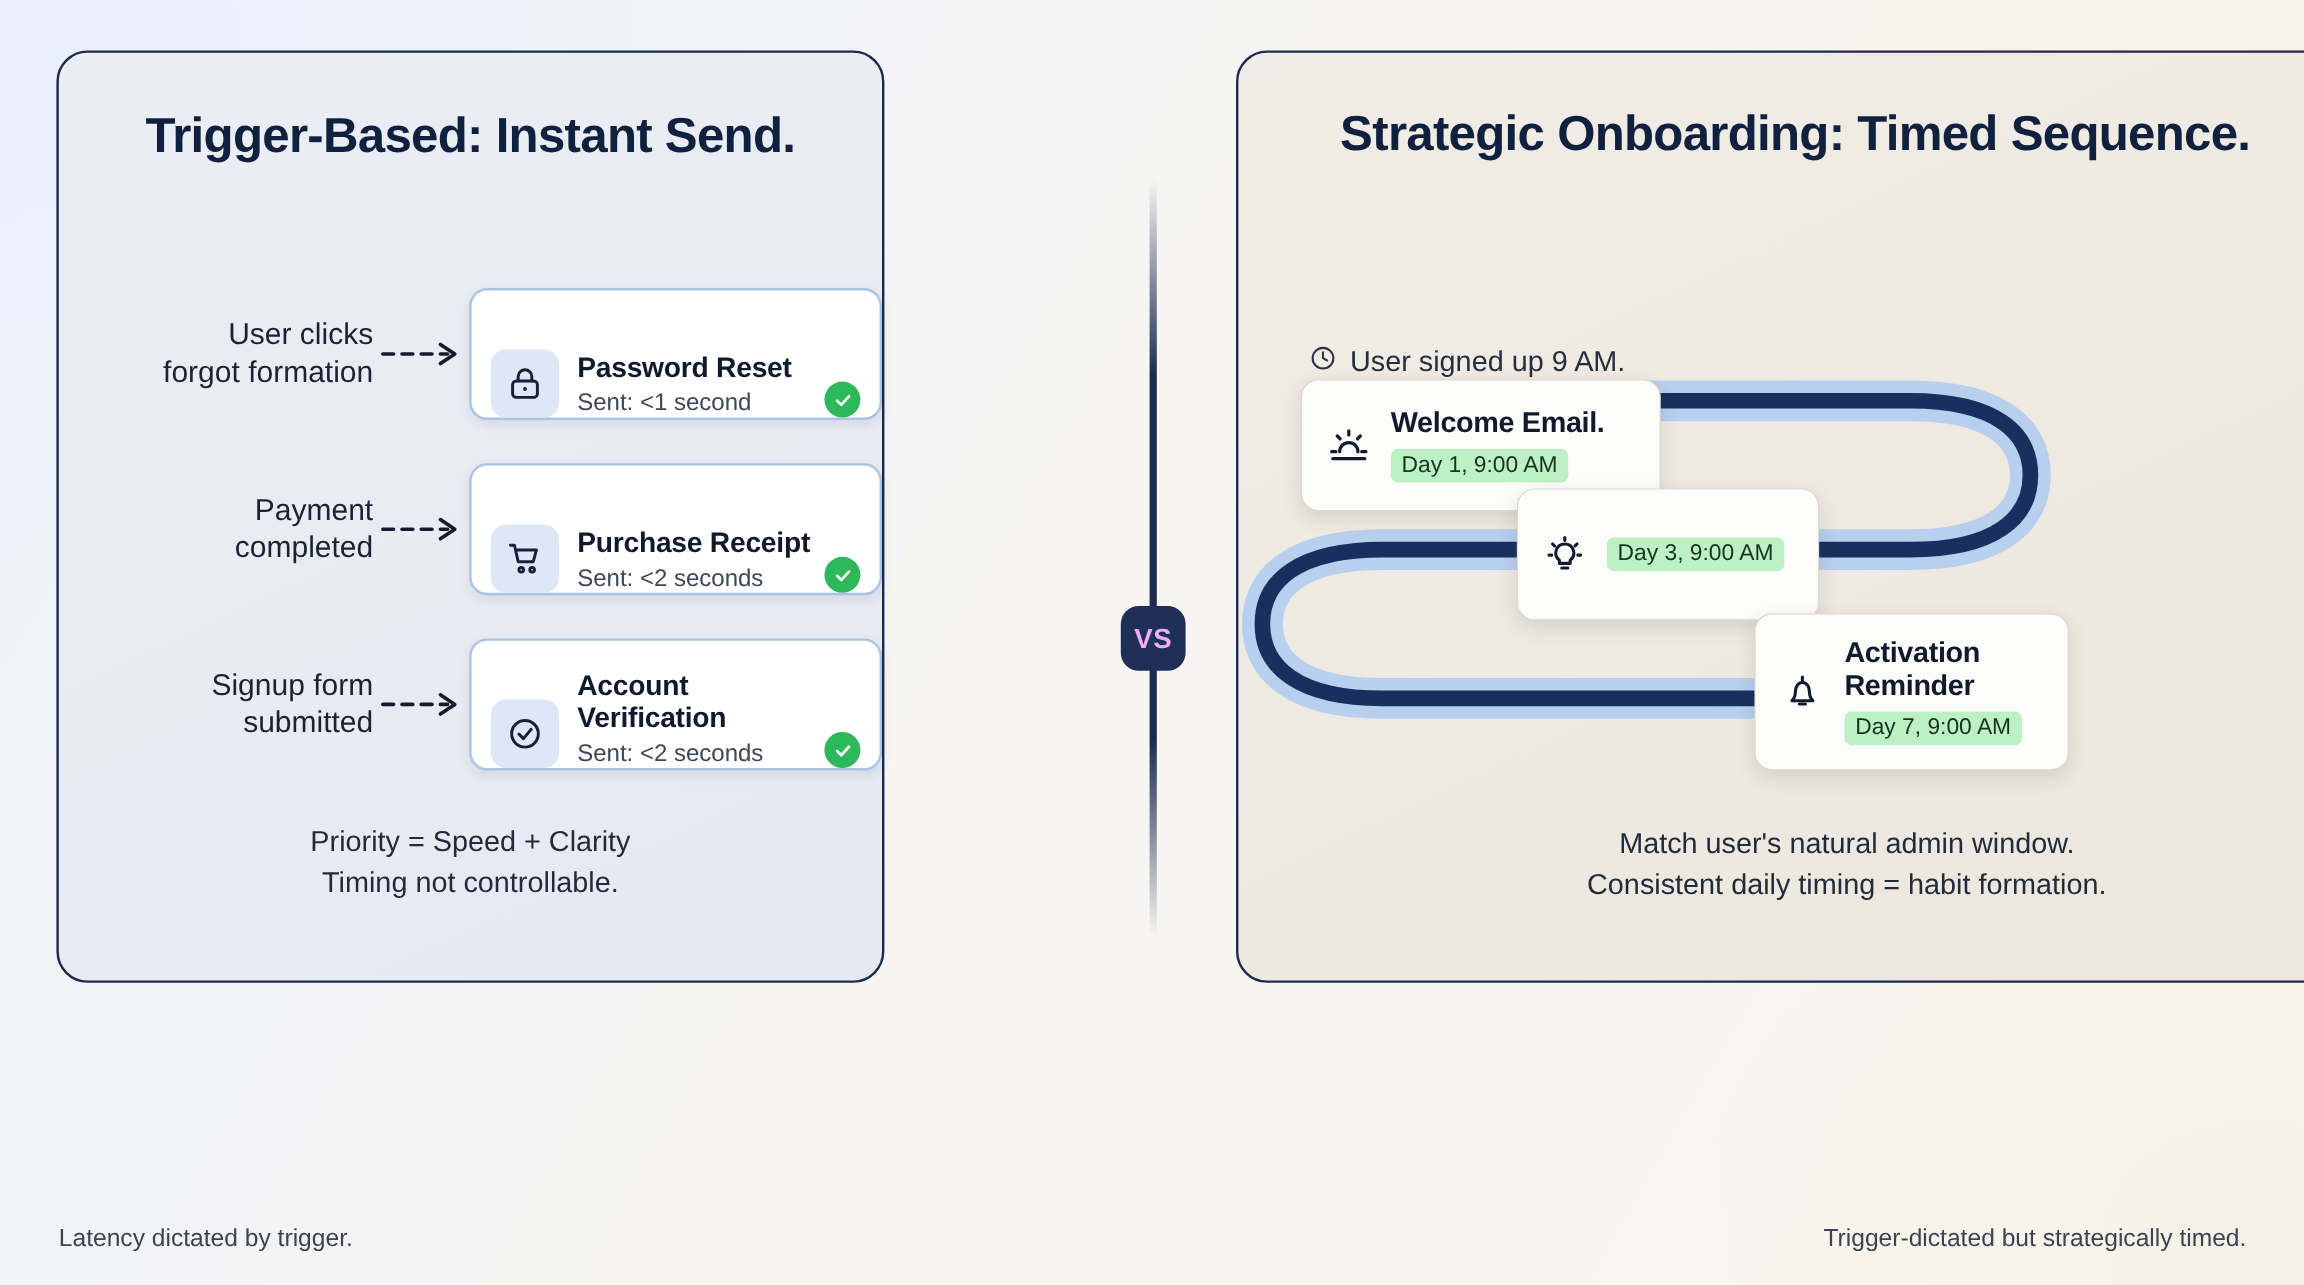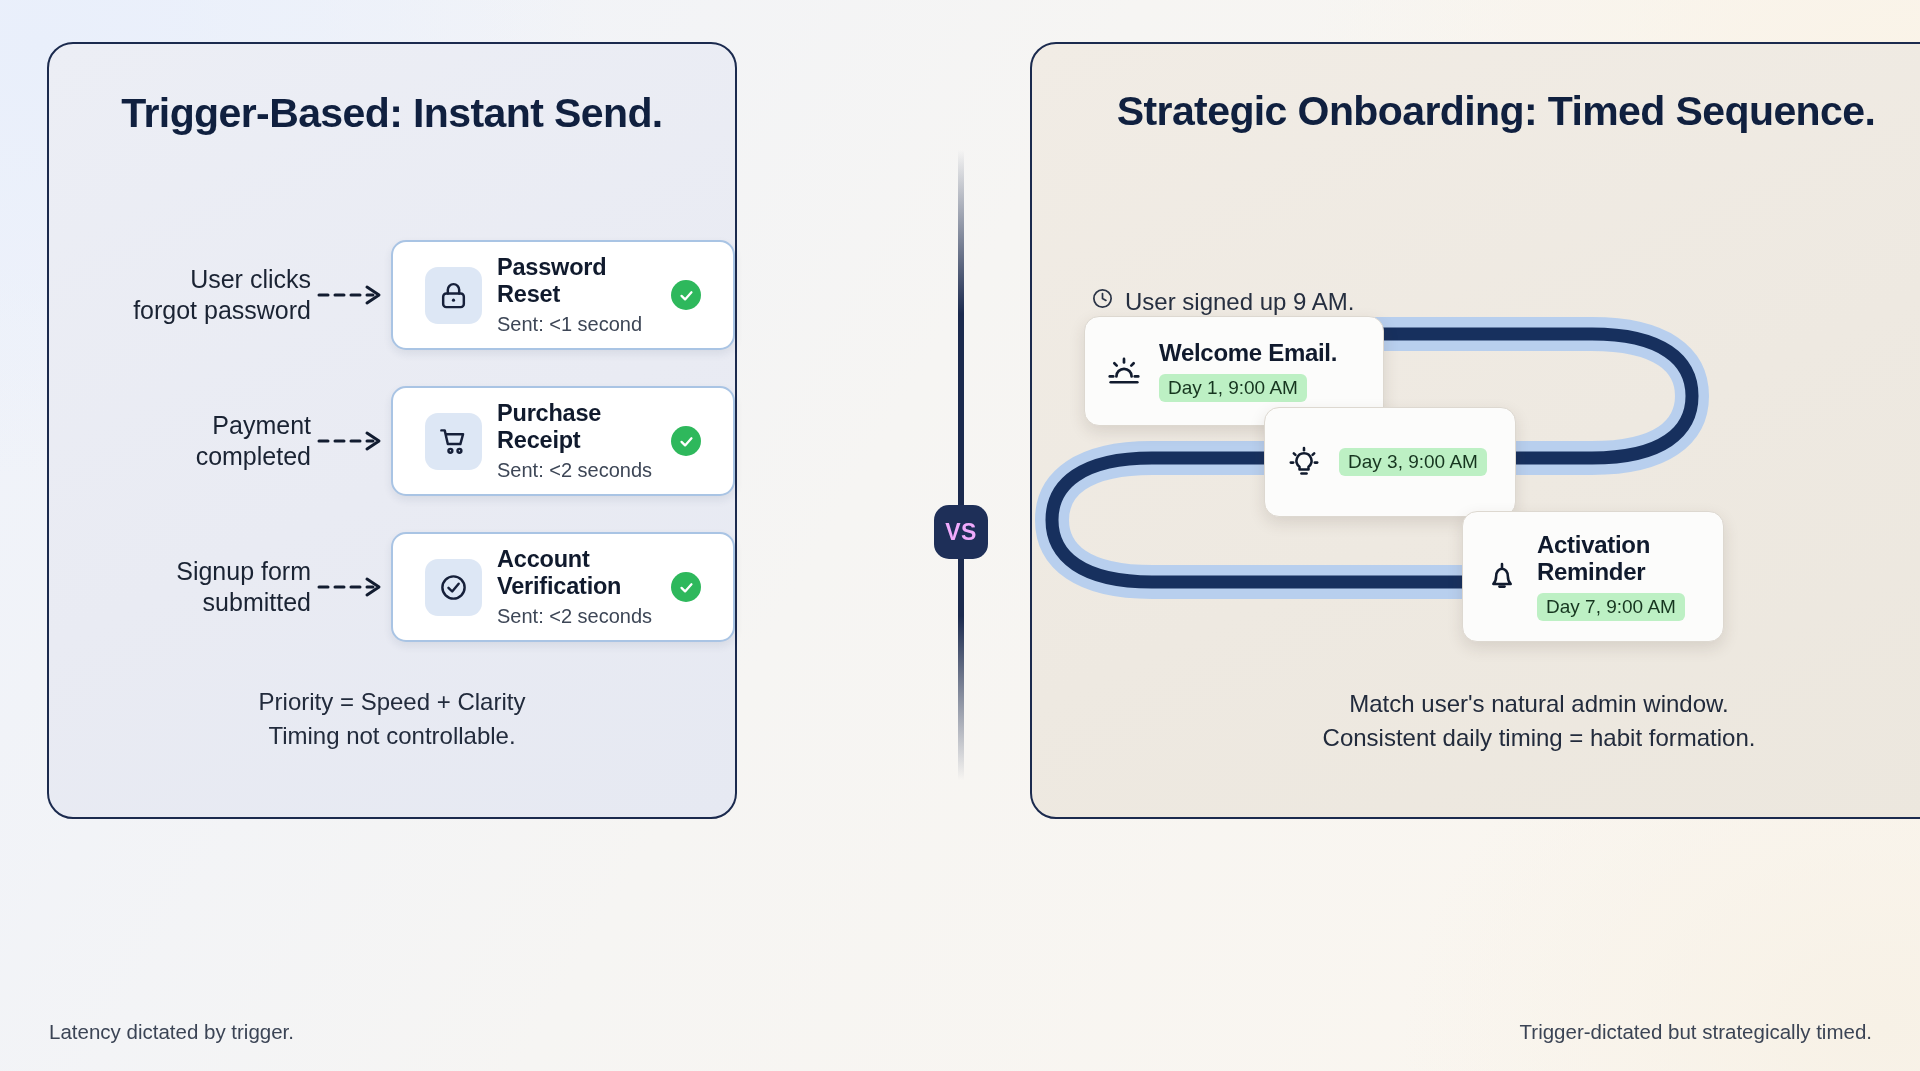--- a/index.html
+++ b/index.html
@@ -53,21 +53,21 @@
 
   .arrow { width:74px; height:24px; position:relative; flex:0 0 74px; }
   .arrow svg { position:absolute; left:0; top:0; }
 
   .ecard {
     position:relative; width:344px; height:110px;
     background:#fff;
     border:2px solid #a9c4e4;
     border-radius:15px;
     box-shadow:0 4px 9px rgba(30,50,90,.09);
-    display:flex; align-items:center; padding:0 32px;
+    display:flex; align-items:flex-end; padding:0 16px;
   }
   .icon-tile {
     width:57px; height:57px; flex:0 0 57px;
     background:#dde7f5; border-radius:13px;
     display:flex; align-items:center; justify-content:center;
     margin-right:15px;
   }
   .ecard-text { flex:1; min-width:0; }
   .ecard-title {
     font-size:23.5px; font-weight:bold; color:#101a2d;
@@ -146,21 +146,21 @@
 <div class="stage">
 
   <div class="panel panel-left">
     <div class="panel-title">Trigger-Based:
 Instant Send.</div>
 
     <div class="rows">
 
       <div class="row">
         <div class="trigger-label">User clicks
-forgot password</div>
+forgot formation</div>
         <div class="arrow">
           <svg width="74" height="24" viewBox="0 0 74 24">
             <path d="M2 12 H56" stroke="#121c30" stroke-width="3" fill="none" stroke-dasharray="9 7" stroke-linecap="round"></path>
             <path d="M50 4 L62 12 L50 20" stroke="#121c30" stroke-width="3" fill="none" stroke-linecap="round" stroke-linejoin="round"></path>
           </svg>
         </div>
         <div class="ecard">
           <div class="icon-tile">
             <svg width="31" height="31" viewBox="0 0 24 24" fill="none" stroke="#16203a" stroke-width="1.9" stroke-linecap="round" stroke-linejoin="round">
               <rect x="4" y="10.5" width="16" height="10.5" rx="2.4"></rect>

